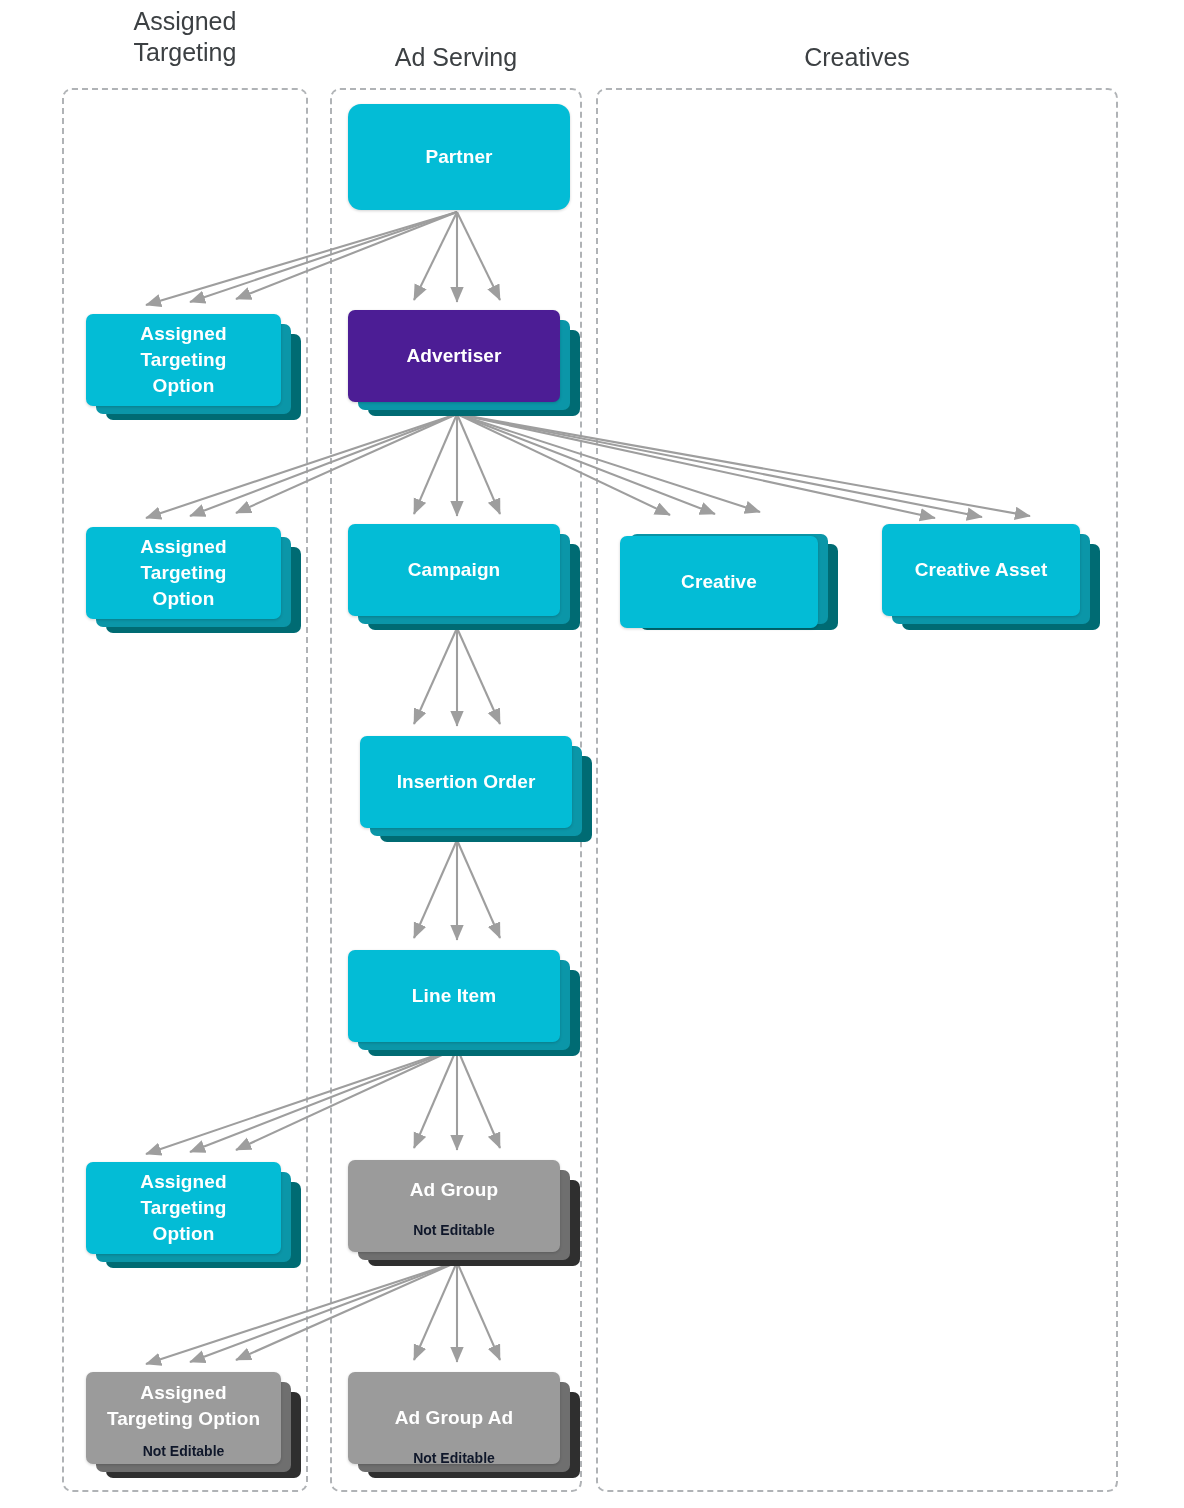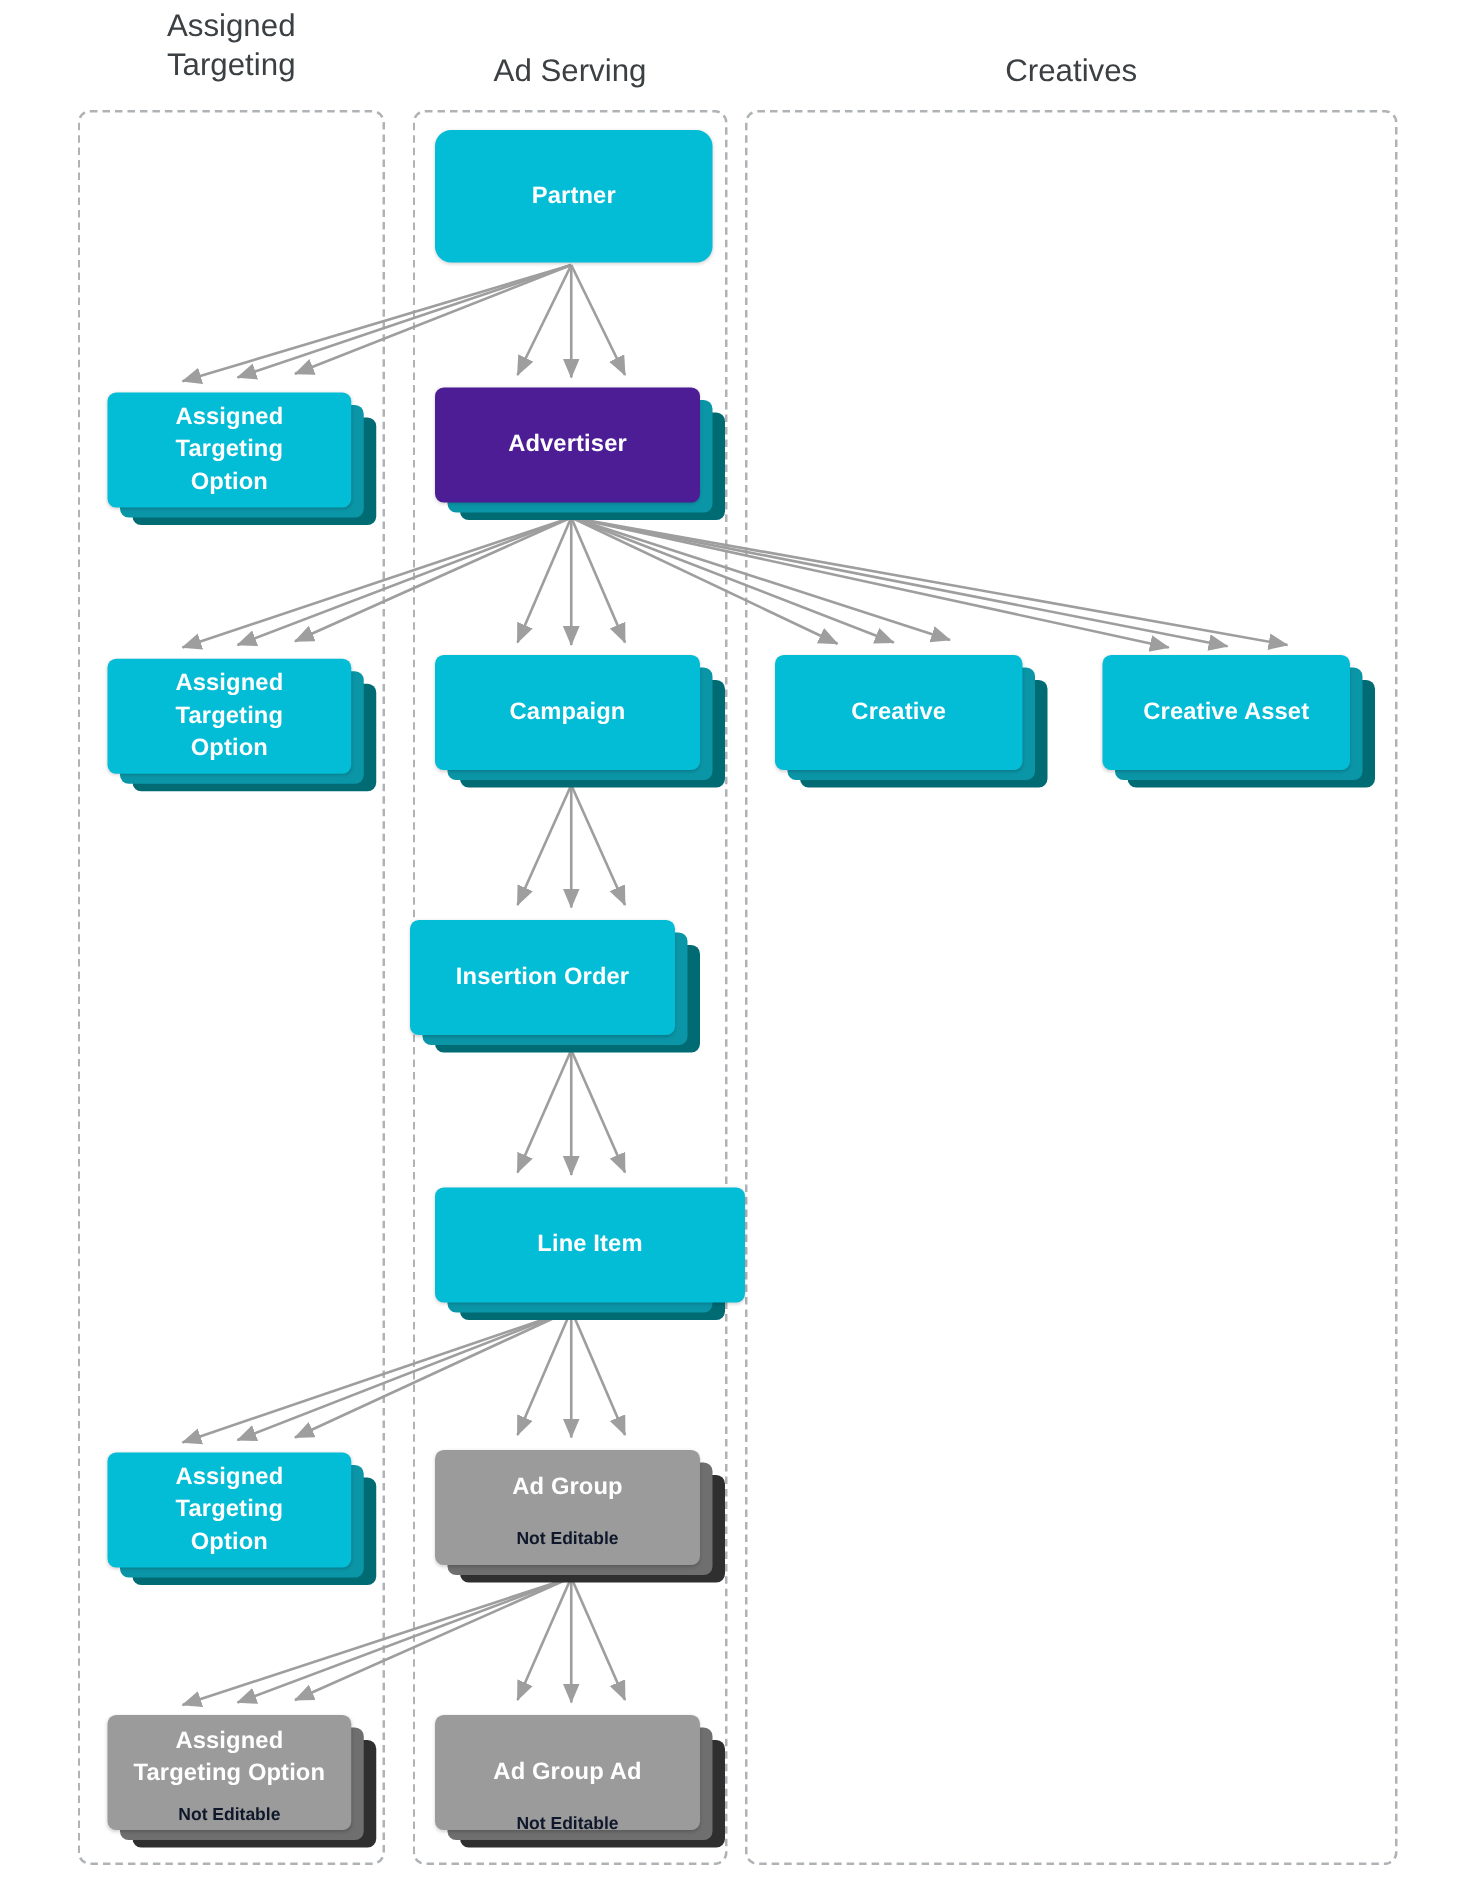--- a/index.html
+++ b/index.html
@@ -156,32 +156,32 @@
   </div>
 
   <div class="node" style="left:348px; top:524px; width:232px; height:106px;">
     <div class="layer back" style="left:20px; top:20px; width:212px; height:86px; background:#006b73;"></div>
     <div class="layer" style="left:10px; top:10px; width:212px; height:90px; background:#0b96a8;"></div>
     <div class="front" style="width:212px; height:92px; background:#03bcd6;">
       <div class="node-label">Campaign</div>
     </div>
   </div>
 
-  <div class="node" style="left:328px; top:736px; width:232px; height:106px;">
+  <div class="node" style="left:360px; top:736px; width:232px; height:106px;">
     <div class="layer back" style="left:20px; top:20px; width:212px; height:86px; background:#006b73;"></div>
     <div class="layer" style="left:10px; top:10px; width:212px; height:90px; background:#0b96a8;"></div>
     <div class="front" style="width:212px; height:92px; background:#03bcd6;">
       <div class="node-label">Insertion Order</div>
     </div>
   </div>
 
   <div class="node" style="left:348px; top:950px; width:232px; height:106px;">
     <div class="layer back" style="left:20px; top:20px; width:212px; height:86px; background:#006b73;"></div>
     <div class="layer" style="left:10px; top:10px; width:212px; height:90px; background:#0b96a8;"></div>
-    <div class="front" style="width:248px; height:92px; background:#03bcd6;">
+    <div class="front" style="width:212px; height:92px; background:#03bcd6;">
       <div class="node-label">Line Item</div>
     </div>
   </div>
 
   <div class="node shift-up" style="left:348px; top:1160px; width:232px; height:106px;">
     <div class="layer back" style="left:20px; top:20px; width:212px; height:86px; background:#2f2f2f;"></div>
     <div class="layer" style="left:10px; top:10px; width:212px; height:90px; background:#6f6f6f;"></div>
     <div class="front" style="width:212px; height:92px; background:#9b9b9b; padding-top:17px;">
       <div class="node-label">Ad Group</div>
       <div class="node-sub">Not Editable</div>
@@ -233,21 +233,21 @@
     <div class="front" style="width:195px; height:92px; background:#9b9b9b; padding-top:8px;">
       <div class="node-label">Assigned
 Targeting Option</div>
       <div class="node-sub" style="margin-top:10px;">Not Editable</div>
     </div>
   </div>
 
   <div class="node" style="left:620px; top:524px; width:232px; height:106px;">
     <div class="layer back" style="left:20px; top:20px; width:198px; height:86px; background:#006b73;"></div>
     <div class="layer" style="left:10px; top:10px; width:198px; height:90px; background:#0b96a8;"></div>
-    <div class="front" style="width:198px; height:92px; background:#03bcd6;">
+    <div class="front" style="width:198px; height:92px; background:#03bcd6;margin-top:12px;">
       <div class="node-label">Creative</div>
     </div>
   </div>
 
   <div class="node" style="left:882px; top:524px; width:232px; height:106px;">
     <div class="layer back" style="left:20px; top:20px; width:198px; height:86px; background:#006b73;"></div>
     <div class="layer" style="left:10px; top:10px; width:198px; height:90px; background:#0b96a8;"></div>
     <div class="front" style="width:198px; height:92px; background:#03bcd6;">
       <div class="node-label">Creative Asset</div>
     </div>

